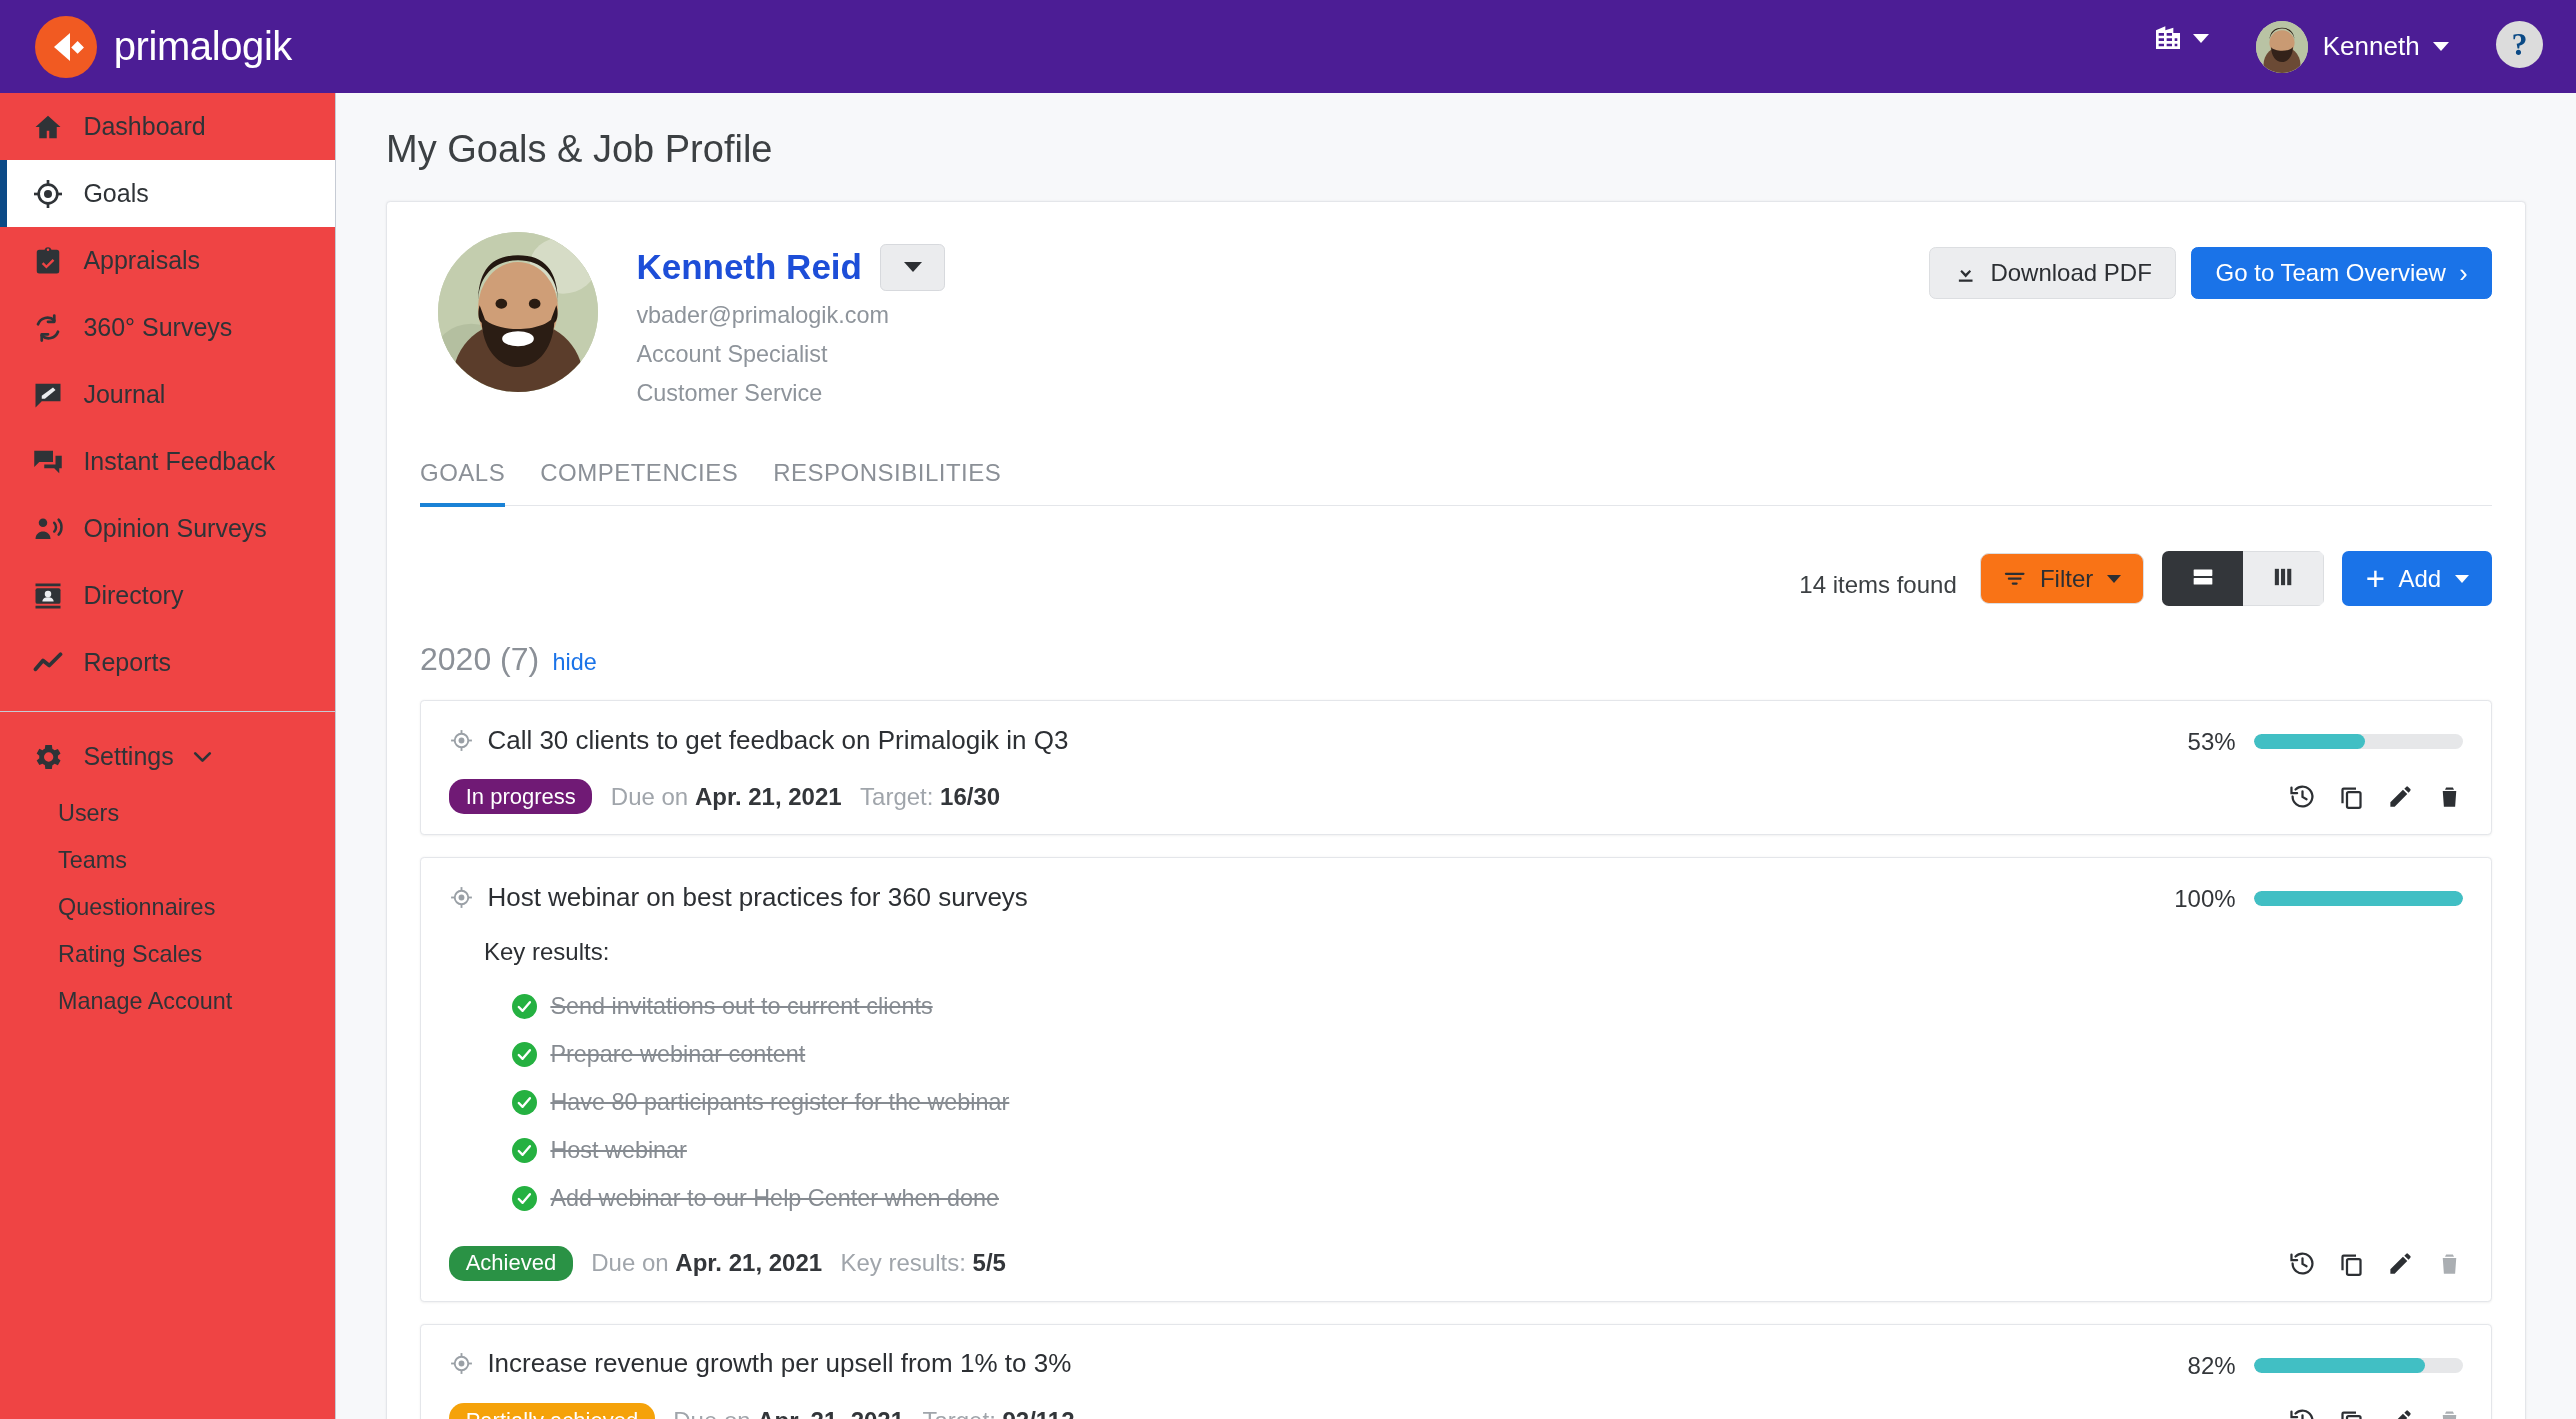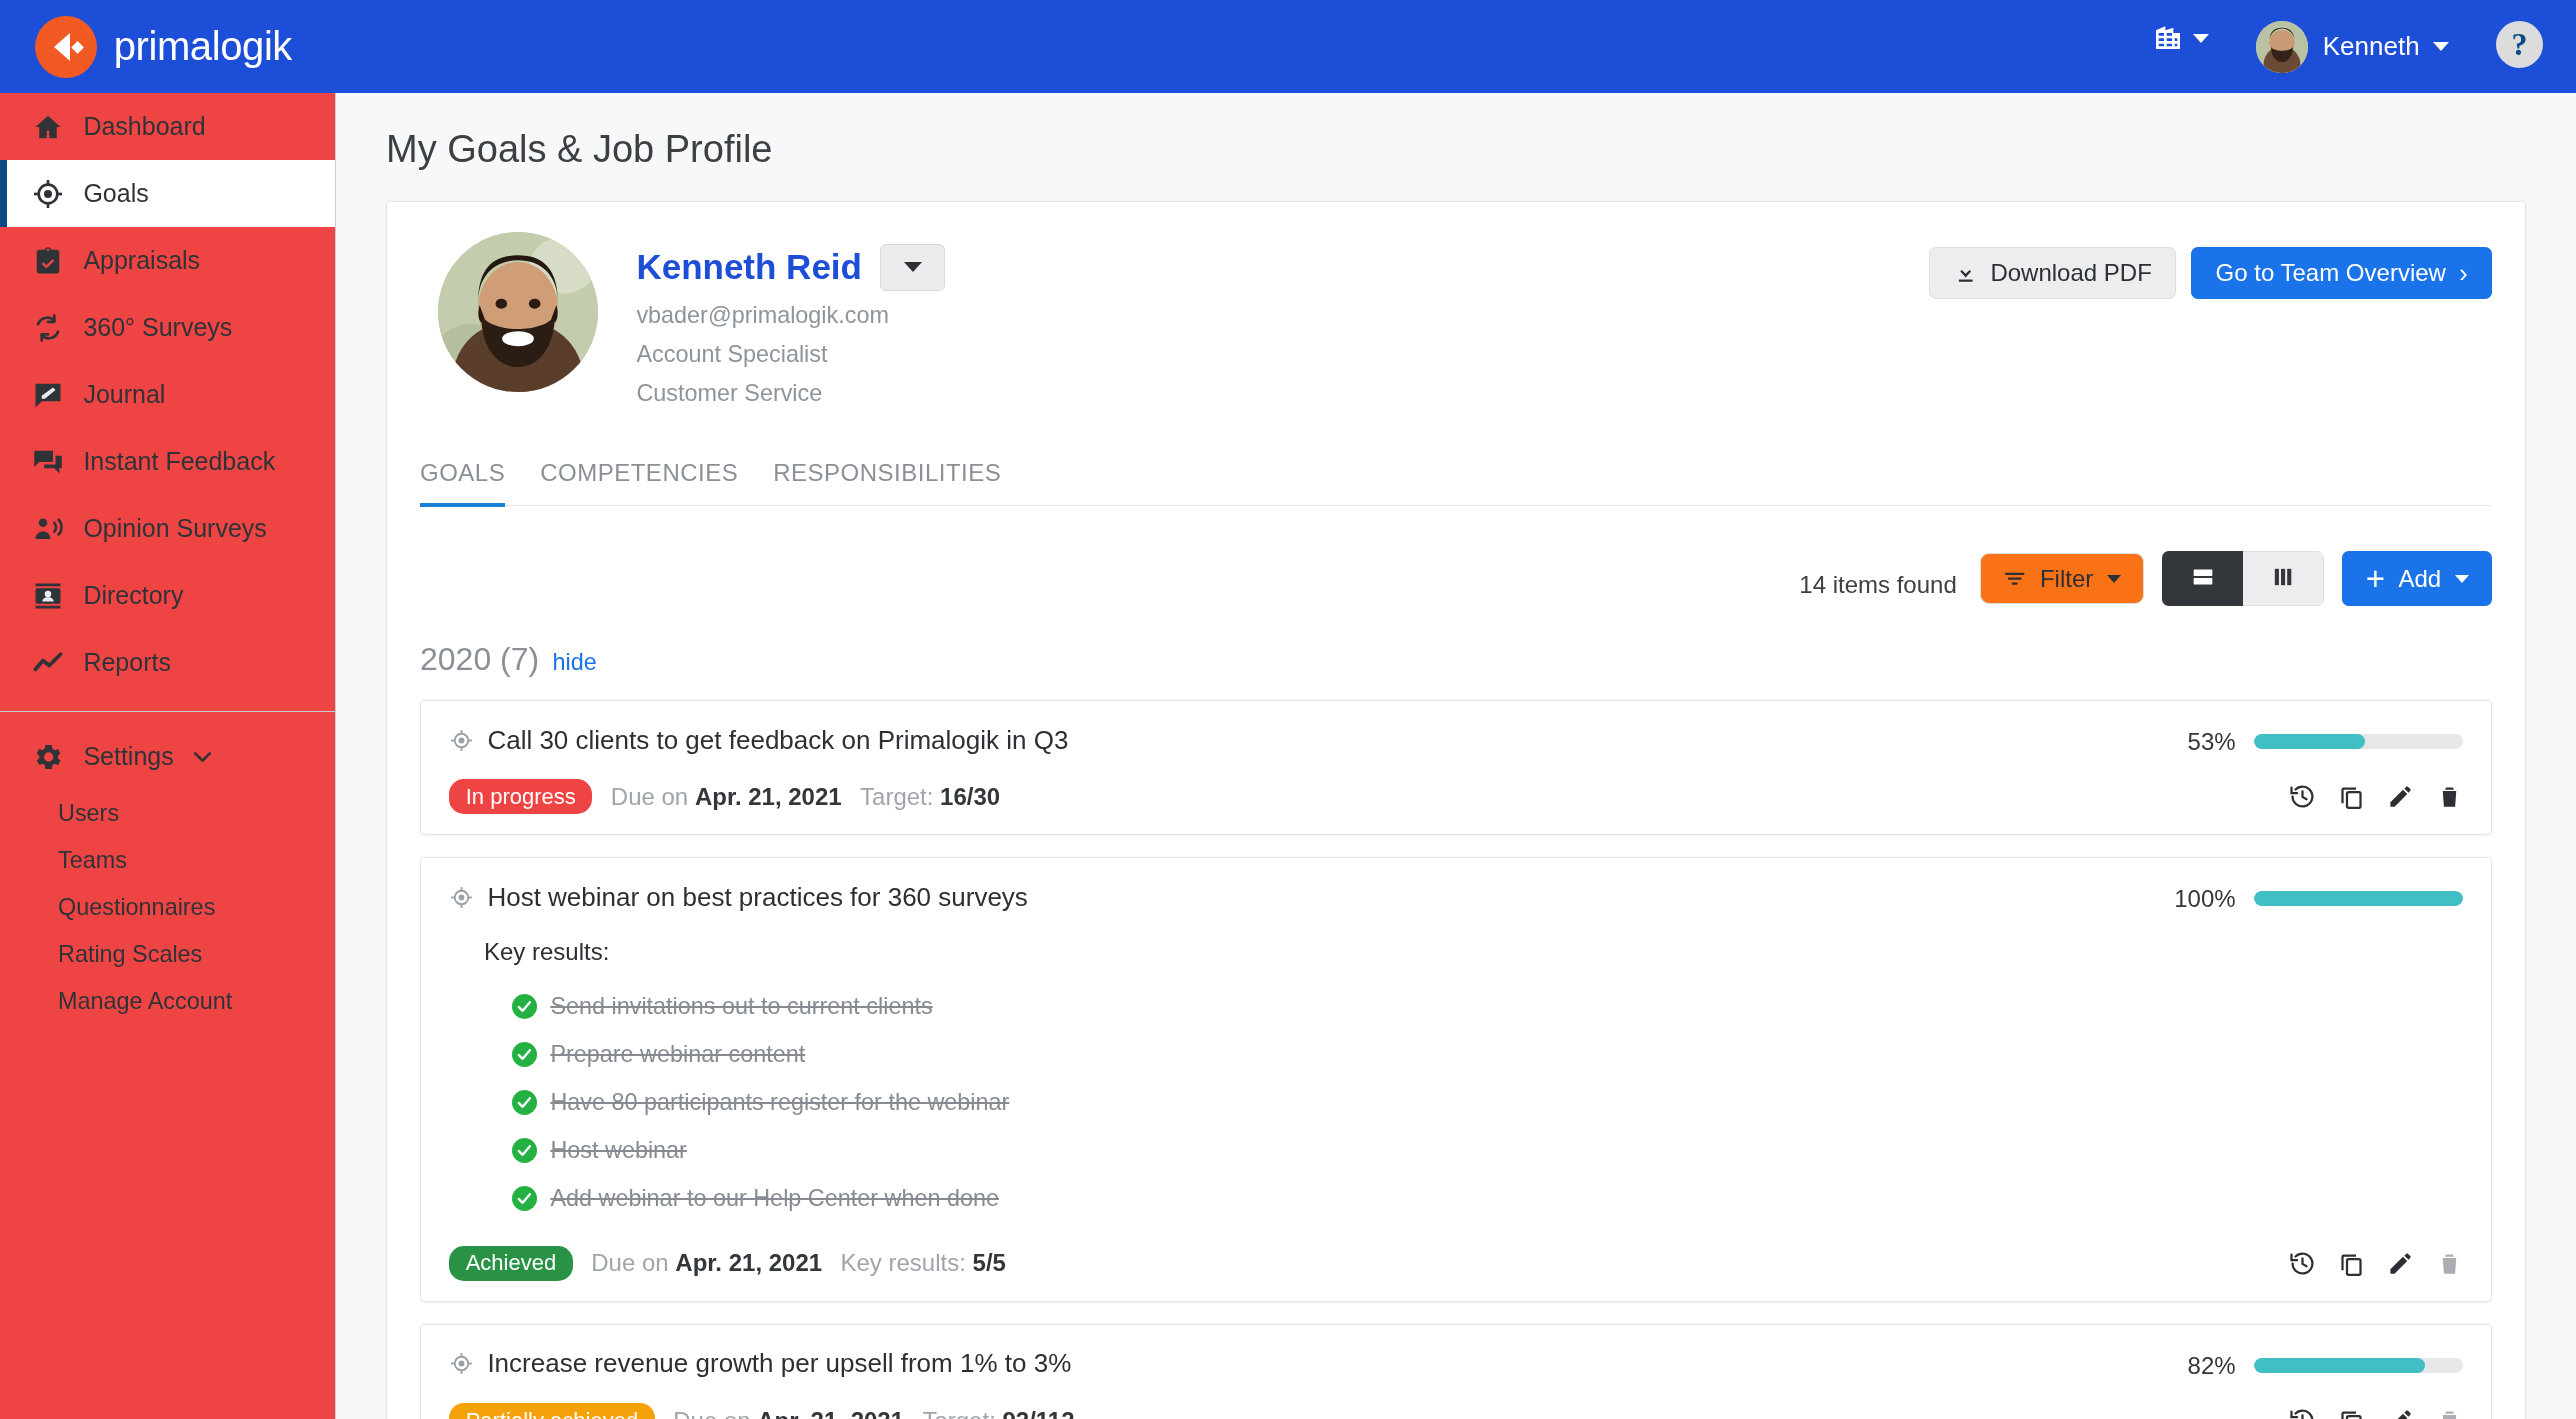--- a/index.html
+++ b/index.html
@@ -6,21 +6,21 @@
   html, body {
     width: 2576px; height: 1419px;
     font-family: "Liberation Sans", sans-serif;
     background: #ffffff;
     overflow: hidden;
   }
 
   
   .topbar {
     position: absolute; top: 0; left: 0; width: 2576px; height: 93px;
-    background: #1d4ed8;
+    background: #4c1d95;
     display: flex; align-items: center;
   }
   .brand { display: flex; align-items: center; margin-left: 35px; }
   .brand-mark {
     width: 62px; height: 62px; border-radius: 50%;
     background: #f15a22; position: relative;
     display: flex; align-items: center; justify-content: center;
   }
   .brand-mark .chev {
     width: 0; height: 0;
@@ -229,21 +229,21 @@
   }
   .kr-text {
     font-size: 23.4px; color: #868b91; text-decoration: line-through;
   }
 
   .goal-footer { display: flex; align-items: center; margin-top: 23.4px; }
   .badge {
     border-radius: 15px; color: #ffffff; font-size: 22px;
     height: 35px; padding: 0 16.7px; display: inline-flex; align-items: center;
   }
-  .badge.inprogress { background: #ef4444; }
+  .badge.inprogress { background: #701a75; }
   .badge.achieved { background: #2a9245; }
   .badge.partial { background: #f5a20a; }
   .meta { font-size: 24px; color: #a0a5ab; margin-left: 18.4px; }
   .meta b { color: #33363a; font-weight: 700; }
   .goal-actions { margin-left: auto; display: flex; align-items: center; gap: 22px; }
   .act { cursor: pointer; display: flex; }
 </style>
 </head>
 <body>
 

